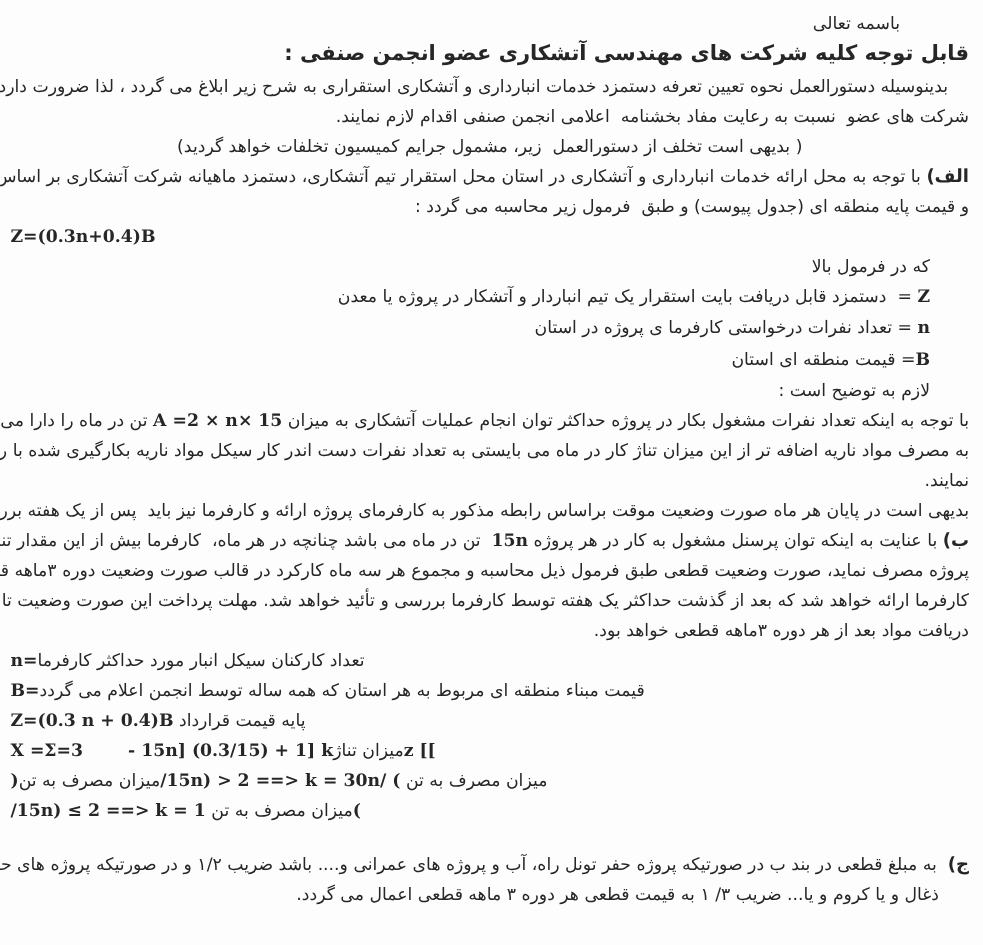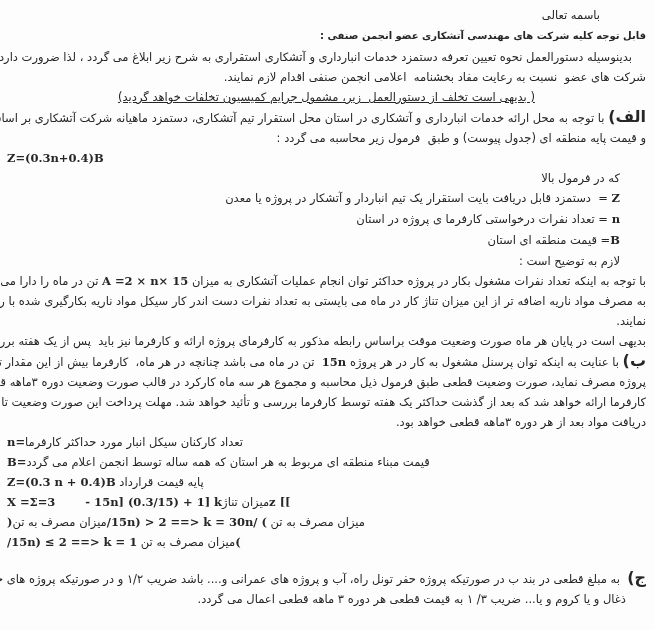--- a/index.html
+++ b/index.html
@@ -6,24 +6,24 @@
   body{
     width:655px;height:630px;overflow:hidden;
     background:#fdfdfd;color:#262626;
     font-family:"DejaVu Sans",sans-serif;
   }
   .page{padding:5px 9px 0 7px;direction:rtl;}
   .ln{
     font-size:11.5px;line-height:20px;text-align:right;
     white-space:pre;direction:rtl;
   }
-  .title{font-weight:bold;font-size:10px;line-height:22px;}
+  .title{font-weight:bold;font-size:14px;line-height:22px;}
   .bism{padding-left:0;padding-right:46px;line-height:20px;}
-  .lbl{font-weight:bold;font-size:16px;}
-  .center{text-align:center;text-decoration:underline;}
+  .lbl{font-weight:bold;font-size:12px;}
+  .center{text-align:center;}
   .ind{padding-right:26px;}
   .ind-sm{padding-right:14px;}
   .zline{padding-right:168px;text-align:left;}
   .defs .ln{line-height:21px;}
   .sym{font-family:"DejaVu Serif",serif;font-weight:bold;font-size:11.5px;}
   .ltx{
     direction:ltr;unicode-bidi:embed;
     font-family:"DejaVu Serif",serif;font-weight:bold;font-size:11.5px;
   }
   .fa-embed{direction:rtl;unicode-bidi:embed;text-align:right;}

